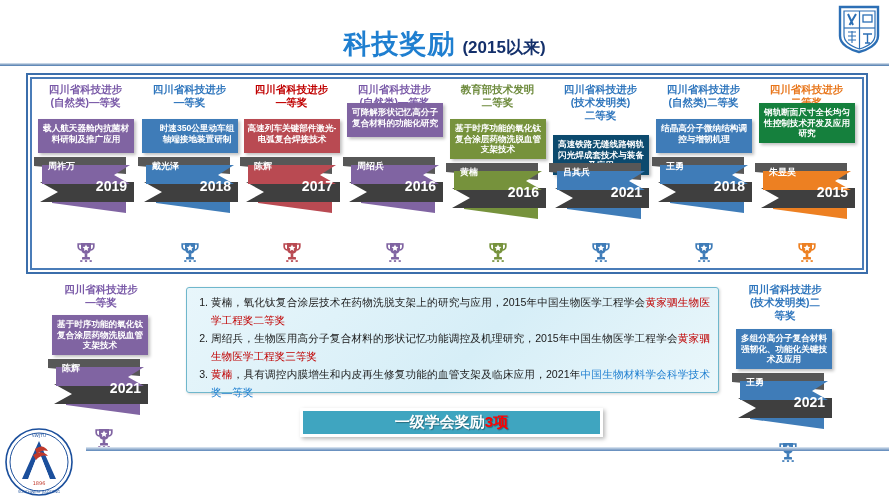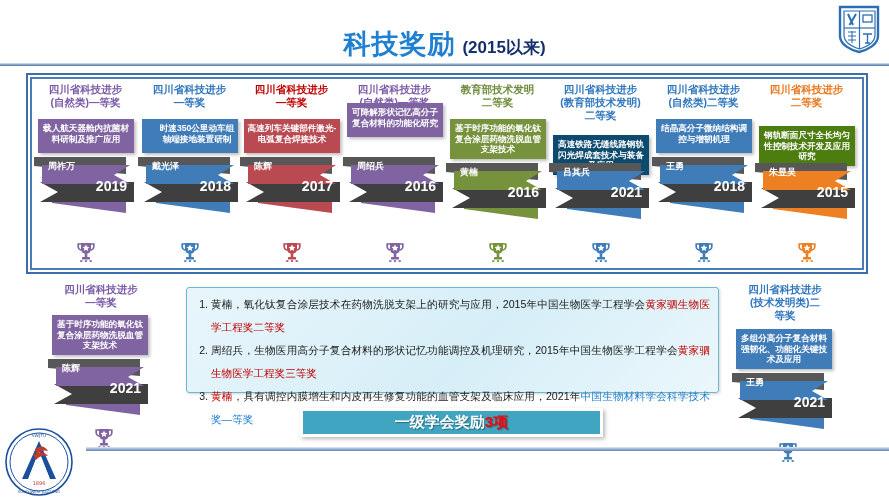--- a/index.html
+++ b/index.html
@@ -40,21 +40,21 @@
   .bcol{position:absolute;width:110px;}
   .bcol-title{position:absolute;left:-6px;top:0;width:122px;text-align:center;
     font-size:10.5px;font-weight:bold;line-height:13px;}
 
   #listbox{position:absolute;left:186px;top:287px;width:533px;height:106px;
     box-sizing:border-box;border:1px solid #6fb7cc;border-radius:3px;
     background:linear-gradient(135deg,#e8f6fb 0%,#d6eef7 55%,#eaf7fb 100%);
     box-shadow:1px 1px 3px rgba(0,0,0,.18);
     padding:5px 8px 4px 6px;}
   #listbox ol{margin:0;padding:0 0 0 18px;}
-  #listbox li{font-size:10.6px;line-height:23px;color:#1a1a1a;margin:0 0 0 0;
+  #listbox li{font-size:10.6px;line-height:18px;color:#1a1a1a;margin:0 0 0 0;
     text-align:justify;}
   .red{color:#c00000;}
   .blue{color:#1f7fd0;}
 
   #society-bar-wrap{position:absolute;left:300px;top:408px;width:303px;height:29px;
     background:#ffffff;box-shadow:2px 2px 4px rgba(0,0,0,.28);padding:3px;box-sizing:border-box;}
   #society-bar{width:100%;height:100%;background:#3fa5c0;
     display:flex;align-items:center;justify-content:center;}
   #society-text{font-size:15px;font-weight:bold;color:#ffffff;
     text-shadow:1px 1px 1px rgba(0,0,0,.35);}
@@ -263,21 +263,21 @@
     <rect x="6" y="16" width="8" height="2.6" rx="0.6" fill="#76923c"></rect>
     <rect x="4.2" y="19.2" width="2.2" height="1.7" fill="#76923c"></rect>
     <rect x="8.9" y="19.2" width="2.2" height="1.7" fill="#76923c"></rect>
     <rect x="13.6" y="19.2" width="2.2" height="1.7" fill="#76923c"></rect>
     <path d="M10 3.6 l1.05 2.18 2.35.3 -1.75 1.6 .47 2.33 -2.12 -1.17 -2.12 1.17 .47 -2.33 -1.75 -1.6 2.35 -.3 Z" fill="#ffffff"></path>
   </svg></div>
     </div>
     <div class="col" style="left: 521px;">
       <div class="col-title" style="color: rgb(47, 118, 189);">
         <div>四川省科技进步</div>
-        <div>(教育部技术发明)</div>
+        <div>(技术发明类)</div>
         <div>二等奖</div>
       </div>
       <div class="banner" style="top: 60px; min-height: 34px; background: #0c4a6e;">高速铁路无缝线路钢轨闪光焊成套技术与装备及应用</div>
       <div style="position: absolute; left: 0px; top: 88px;">
   <div class="ribbon">
 
     <div class="rb" style="left:0;top:0;width:92px;height:17px;background:#575757;
          clip-path:polygon(0 0,92px 0,92px 17px,0 9px);"></div>
 
     <div class="rb" style="left:8px;top:8px;width:88px;height:19px;background:#3f7cb8;
@@ -338,21 +338,21 @@
     <rect x="8.9" y="19.2" width="2.2" height="1.7" fill="#3f7cb8"></rect>
     <rect x="13.6" y="19.2" width="2.2" height="1.7" fill="#3f7cb8"></rect>
     <path d="M10 3.6 l1.05 2.18 2.35.3 -1.75 1.6 .47 2.33 -2.12 -1.17 -2.12 1.17 .47 -2.33 -1.75 -1.6 2.35 -.3 Z" fill="#ffffff"></path>
   </svg></div>
     </div>
     <div class="col" style="left: 727px;">
       <div class="col-title" style="color: rgb(232, 118, 27);">
         <div>四川省科技进步</div>
         <div>二等奖</div>
       </div>
-      <div class="banner" style="top: 51px; min-height: 40px; background: #4d7c0f;">钢轨断面尺寸全长均匀性控制技术开发及应用研究</div>
+      <div class="banner" style="top: 28px; min-height: 40px; background: #15803d;">钢轨断面尺寸全长均匀性控制技术开发及应用研究</div>
       <div style="position: absolute; left: 0px; top: 88px;">
   <div class="ribbon">
 
     <div class="rb" style="left:0;top:0;width:92px;height:17px;background:#575757;
          clip-path:polygon(0 0,92px 0,92px 17px,0 9px);"></div>
 
     <div class="rb" style="left:8px;top:8px;width:88px;height:19px;background:#ed8022;
          clip-path:polygon(0 0,88px 0,72px 10px,88px 19px,0 19px);z-index:5;"></div>
 
     <div class="rb" style="left:6px;top:25px;width:94px;height:20px;background:#3f3f3f;

